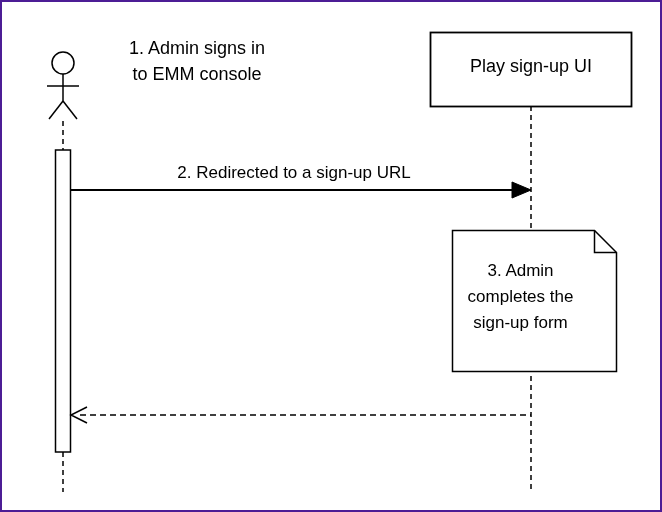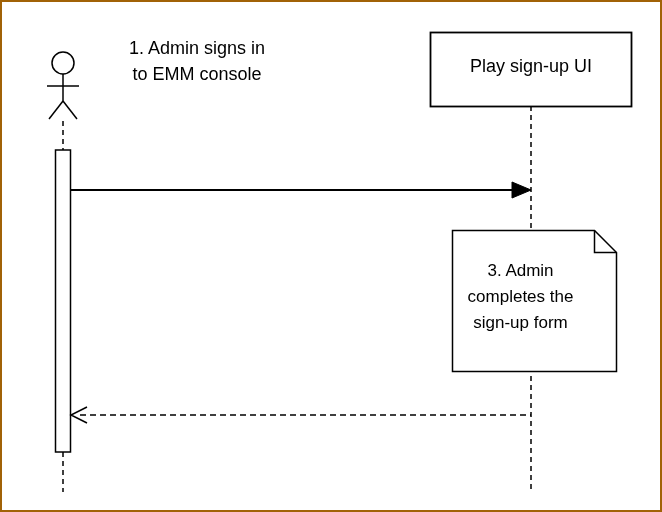--- a/index.html
+++ b/index.html
@@ -6,21 +6,21 @@
     margin: 0;
     padding: 0;
     background: #ffffff;
     font-family: "Liberation Sans", "DejaVu Sans", sans-serif;
   }
   .canvas {
     position: relative;
     width: 662px;
     height: 512px;
     box-sizing: border-box;
-    border: 2px solid #a16207;
+    border: 2px solid #4c1d95;
     background: #ffffff;
     overflow: hidden;
   }
   .diagram-svg {
     position: absolute;
     left: 0;
     top: 0;
     width: 662px;
     height: 512px;
   }
@@ -107,19 +107,20 @@
       <line x1="78" y1="413" x2="529" y2="413" stroke-dasharray="6,4"></line>
       <polyline points="85,405 69,413 85,421"></polyline>
     </g>
   </svg>
 
   <div class="label annotation-label">1. Admin signs in
 to EMM console</div>
 
   <div class="label participant-label">Play sign-up UI</div>
 
+  <div class="label message2-label">2. Redirected to a sign-up URL</div>
 
   <div class="label note-label">3. Admin
 completes the
 sign-up form</div>
 
 
 </div>
 
 </body></html>

